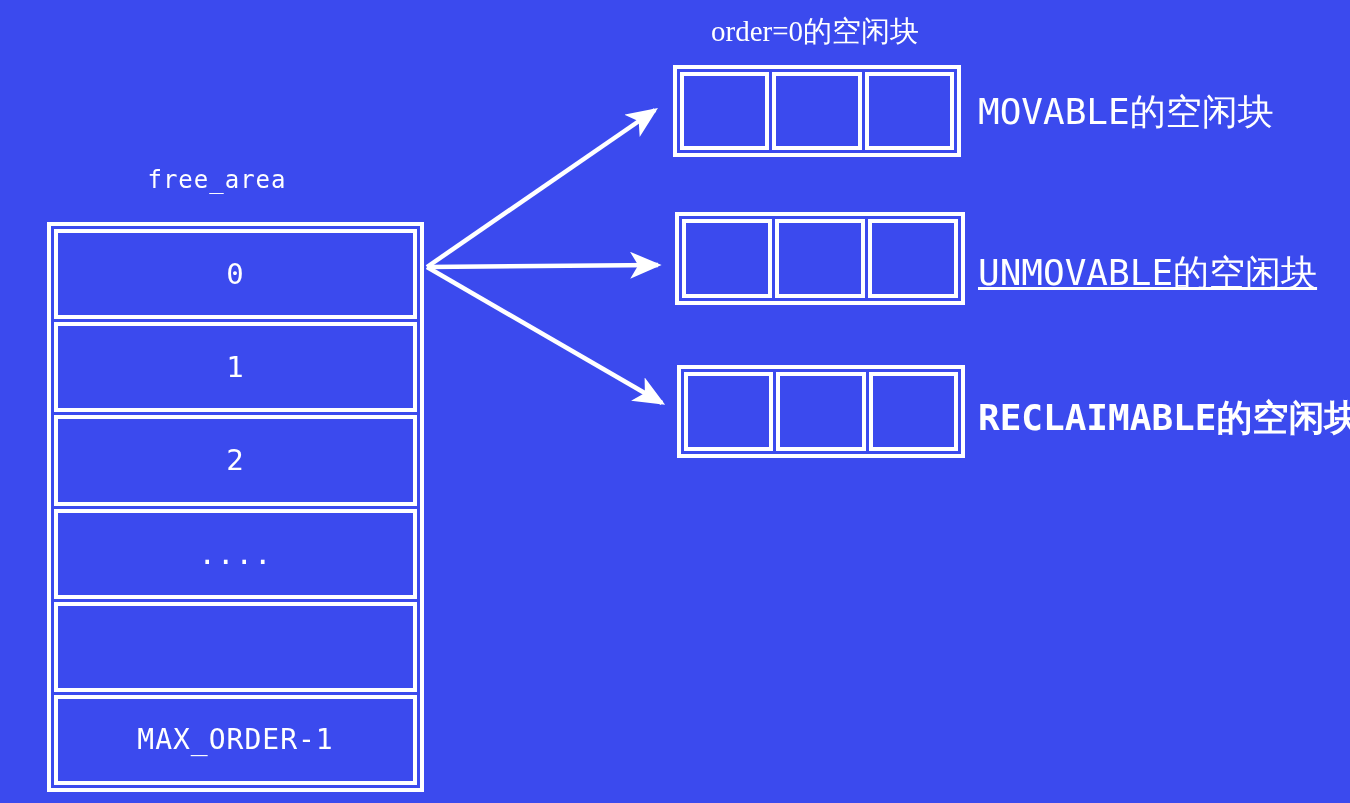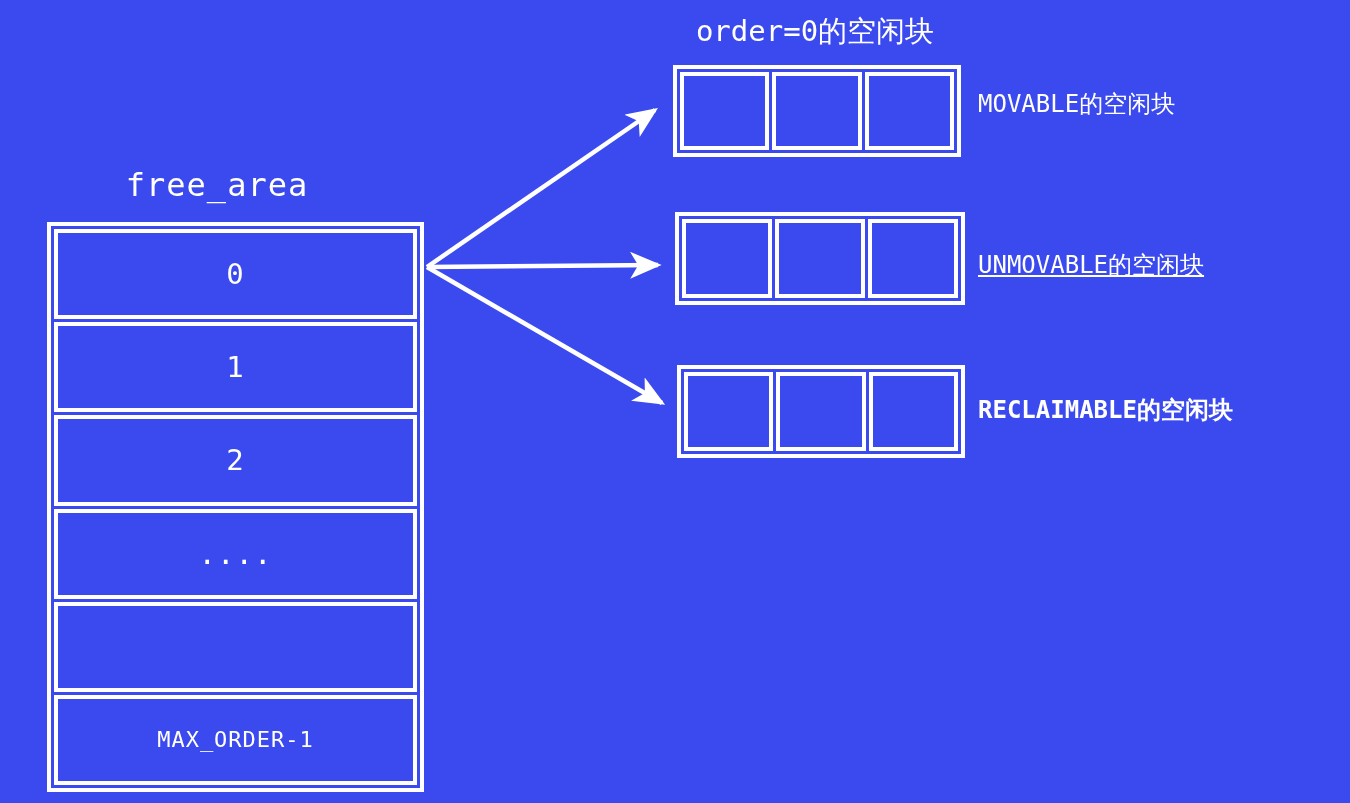--- a/index.html
+++ b/index.html
@@ -22,21 +22,21 @@
     background: var(--bg);
   }
 
   
   .free-area-title {
     position: absolute;
     left: 47px;
     top: 166px;
     width: 340px;
     text-align: center;
-    font-size: 32px;
+    font-size: 24px;
     letter-spacing: 1px;
     white-space: nowrap;
   }
   .array {
     position: absolute;
     left: 47px;
     top: 222px;
     width: 377px;
     height: 570px;
     border: 4px solid var(--line);
@@ -47,50 +47,51 @@
   }
   .arr-cell {
     flex: 1;
     border: 4px solid var(--line);
     display: flex;
     align-items: center;
     justify-content: center;
     font-size: 29px;
     letter-spacing: 1px;
   }
-  .arr-cell.small-text { font-size: 22px; }
+  .arr-cell.small-text { font-size: 28px; }
 
   
   .order-title {
     position: absolute;
     left: 665px;
     top: 12px;
     width: 300px;
     text-align: center;
     font-size: 29px;
     white-space: nowrap;
+    font-family: Liberation Serif, serif;
   }
   .block {
     position: absolute;
     border: 4px solid var(--line);
     padding: 3px;
     display: flex;
     gap: 3px;
   }
   .block-a { left: 673px; top: 65px;  width: 288px; height: 92px; }
   .block-b { left: 675px; top: 212px; width: 290px; height: 93px; }
   .block-c { left: 677px; top: 365px; width: 288px; height: 93px; }
   .blk-cell {
     flex: 1;
     border: 4px solid var(--line);
   }
   .block-label {
     position: absolute;
     left: 978px;
-    font-size: 24px;
+    font-size: 36px;
     white-space: nowrap;
   }
   .label-a { top: 88px; }
   .label-b { top: 249px; text-decoration: underline; }
   .label-c { top: 394px; font-weight: bold; }
 
   
   .arrows {
     position: absolute;
     left: 0; top: 0;

